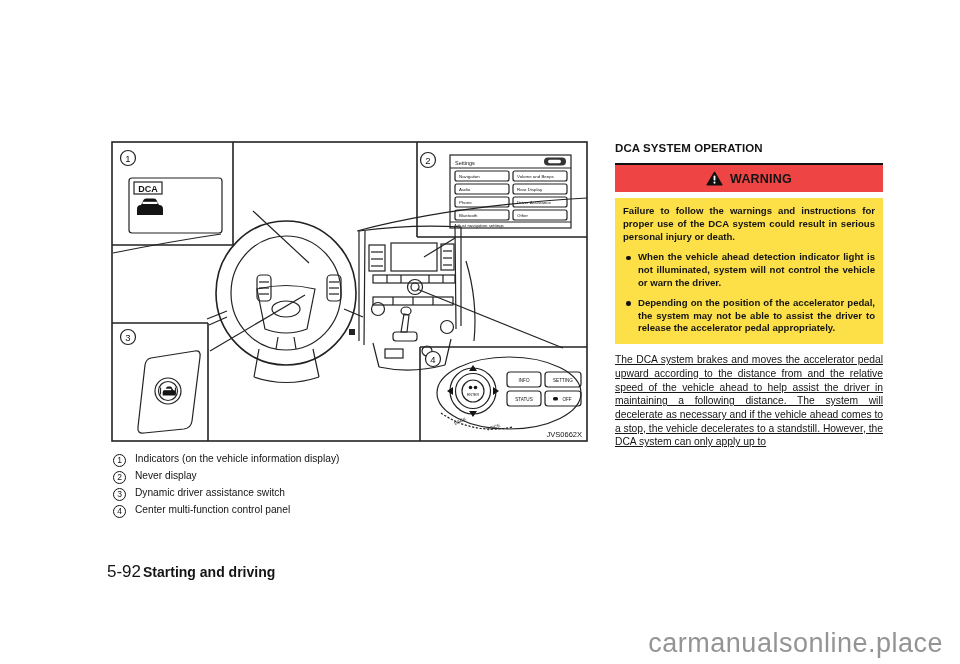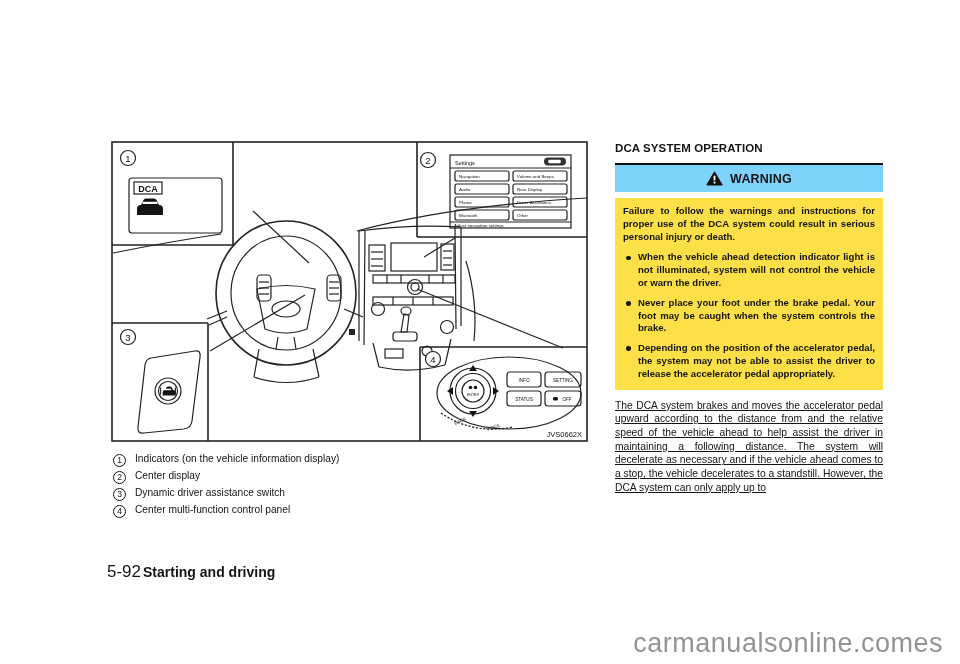--- a/index.html
+++ b/index.html
@@ -249,55 +249,54 @@
   </svg>
 </div>
 
 <div class="legend">
   <div class="legend-item">
     <span class="legend-num">1</span>
     <span class="legend-label">Indicators (on the vehicle information display)</span>
   </div>
   <div class="legend-item">
     <span class="legend-num">2</span>
-    <span class="legend-label">Center display</span>
+    <span class="legend-label">Never display</span>
   </div>
   <div class="legend-item">
     <span class="legend-num">3</span>
     <span class="legend-label">Dynamic driver assistance switch</span>
   </div>
   <div class="legend-item">
     <span class="legend-num">4</span>
     <span class="legend-label">Center multi-function control panel</span>
   </div>
 </div>
 
 <div class="right-col">
   <div class="article-heading">DCA SYSTEM OPERATION</div>
 
   <div class="warning-rule"></div>
-  <div class="warning-header" style="background:#7dd3fc">
+  <div class="warning-header" style="background:#ef4444">
     <svg width="17" height="15" viewBox="0 0 17 15">
       <path d="M8.5 0.8 L16.2 14 H0.8 Z" fill="#111" stroke="#111" stroke-width="1" stroke-linejoin="round"></path>
       <rect x="7.6" y="4.6" width="1.8" height="5" rx="0.9" fill="#fff"></rect>
       <circle cx="8.5" cy="11.6" r="1.05" fill="#fff"></circle>
     </svg>
     <span class="warning-title">WARNING</span>
   </div>
   <div class="warning-gap"></div>
   <div class="warning-body" style="background:#fde047">
     <p class="warning-intro">Failure to follow the warnings and instructions for proper use of the DCA system could result in serious personal injury or death.</p>
     <ul class="warning-list">
       <li>When the vehicle ahead detection indicator light is not illuminated, system will not control the vehicle or warn the driver.</li>
-      <li>Never place your foot under the brake pedal. Your foot may be caught when the system controls the brake.</li>
       <li>Depending on the position of the accelerator pedal, the system may not be able to assist the driver to release the accelerator pedal appropriately.</li>
     </ul>
   </div>
 
   <p class="body-par">The DCA system brakes and moves the accelerator pedal upward according to the distance from and the relative speed of the vehicle ahead to help assist the driver in maintaining a following distance. The system will decelerate as necessary and if the vehicle ahead comes to a stop, the vehicle decelerates to a standstill. However, the DCA system can only apply up to</p>
 </div>
 
 <div class="footer">
   <span class="footer-page">5-92</span>
   <span class="footer-section">Starting and driving</span>
 </div>
 
-<div class="watermark">carmanualsonline.comes</div>
+<div class="watermark">carmanualsonline.place</div>
 
 </body></html>

